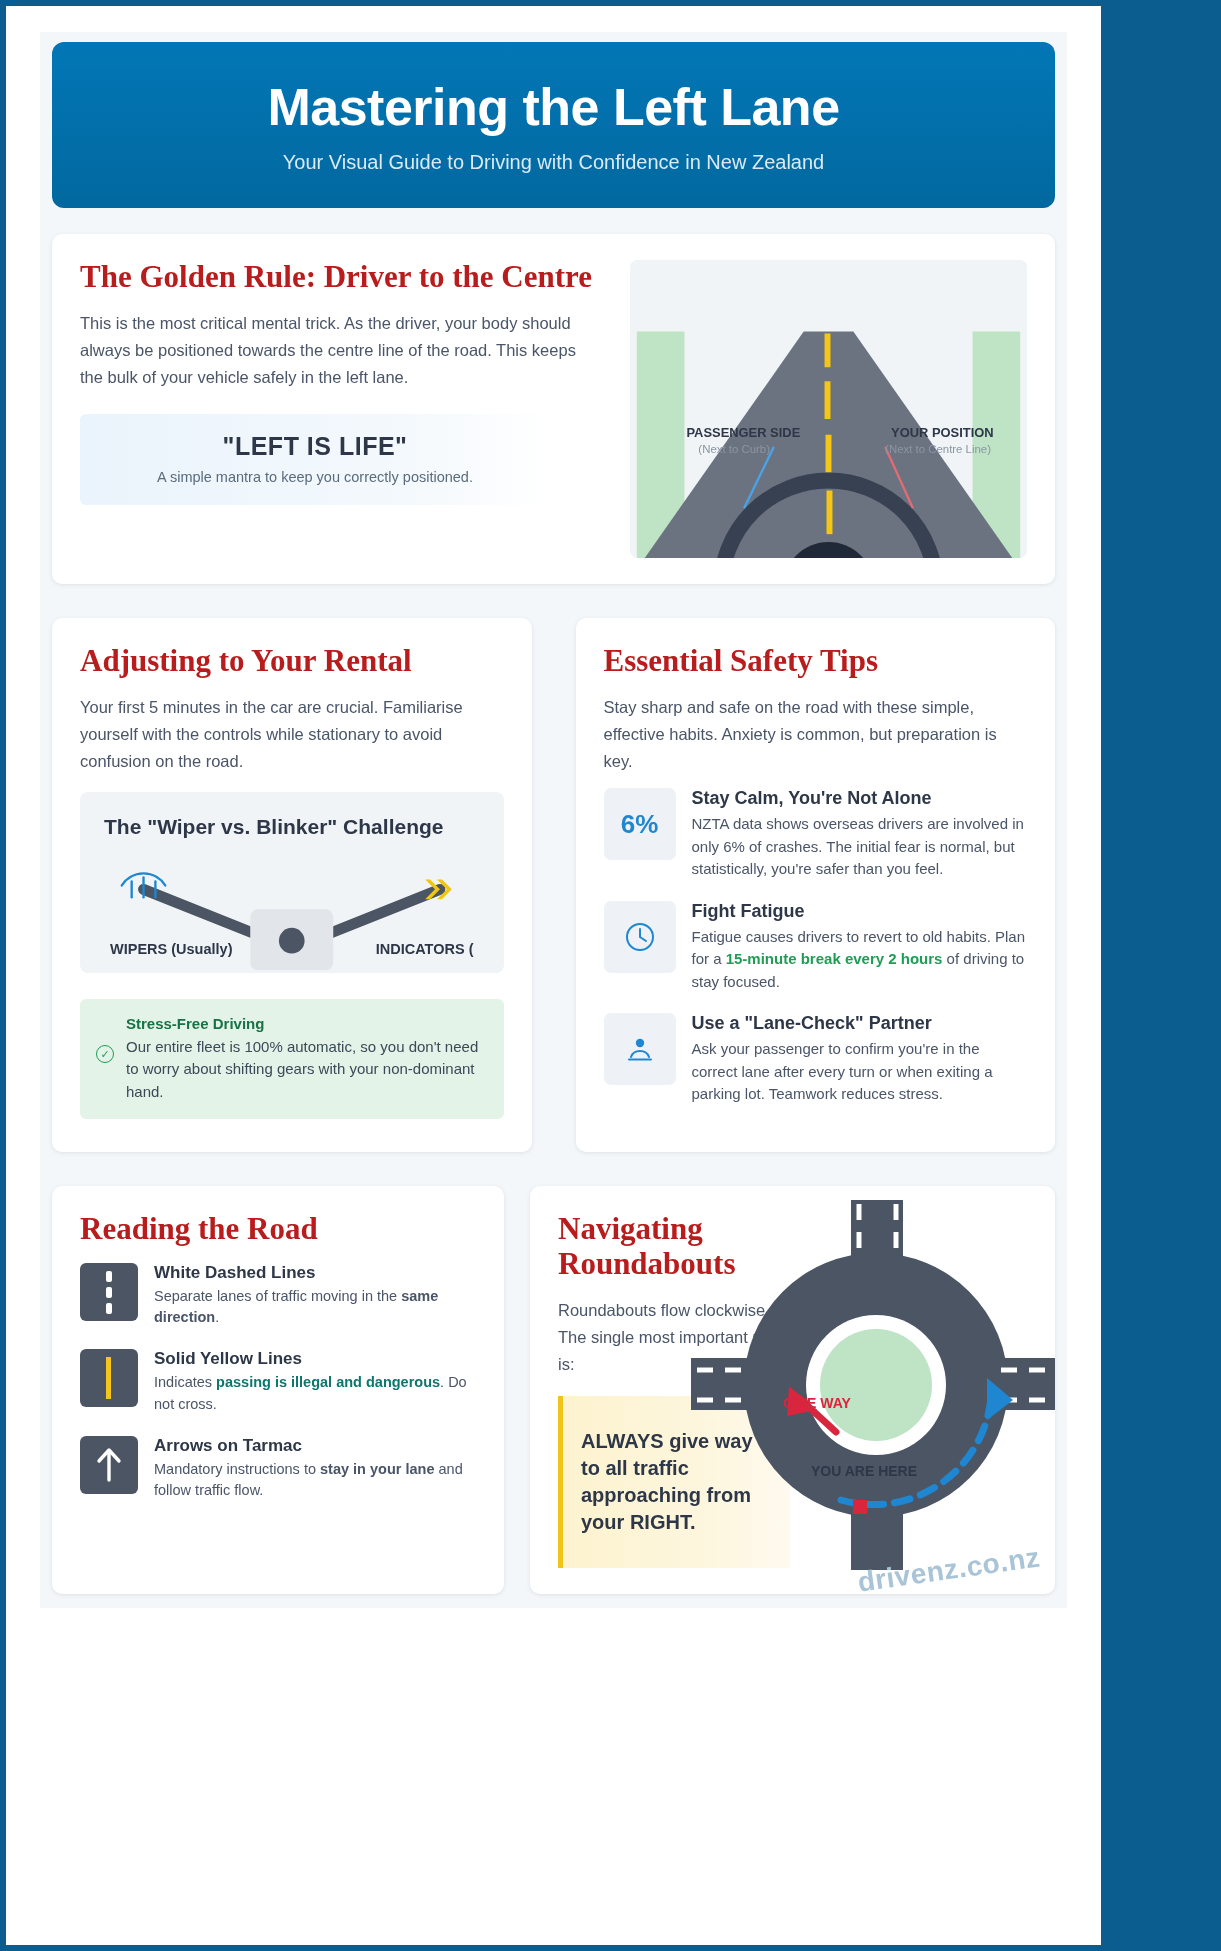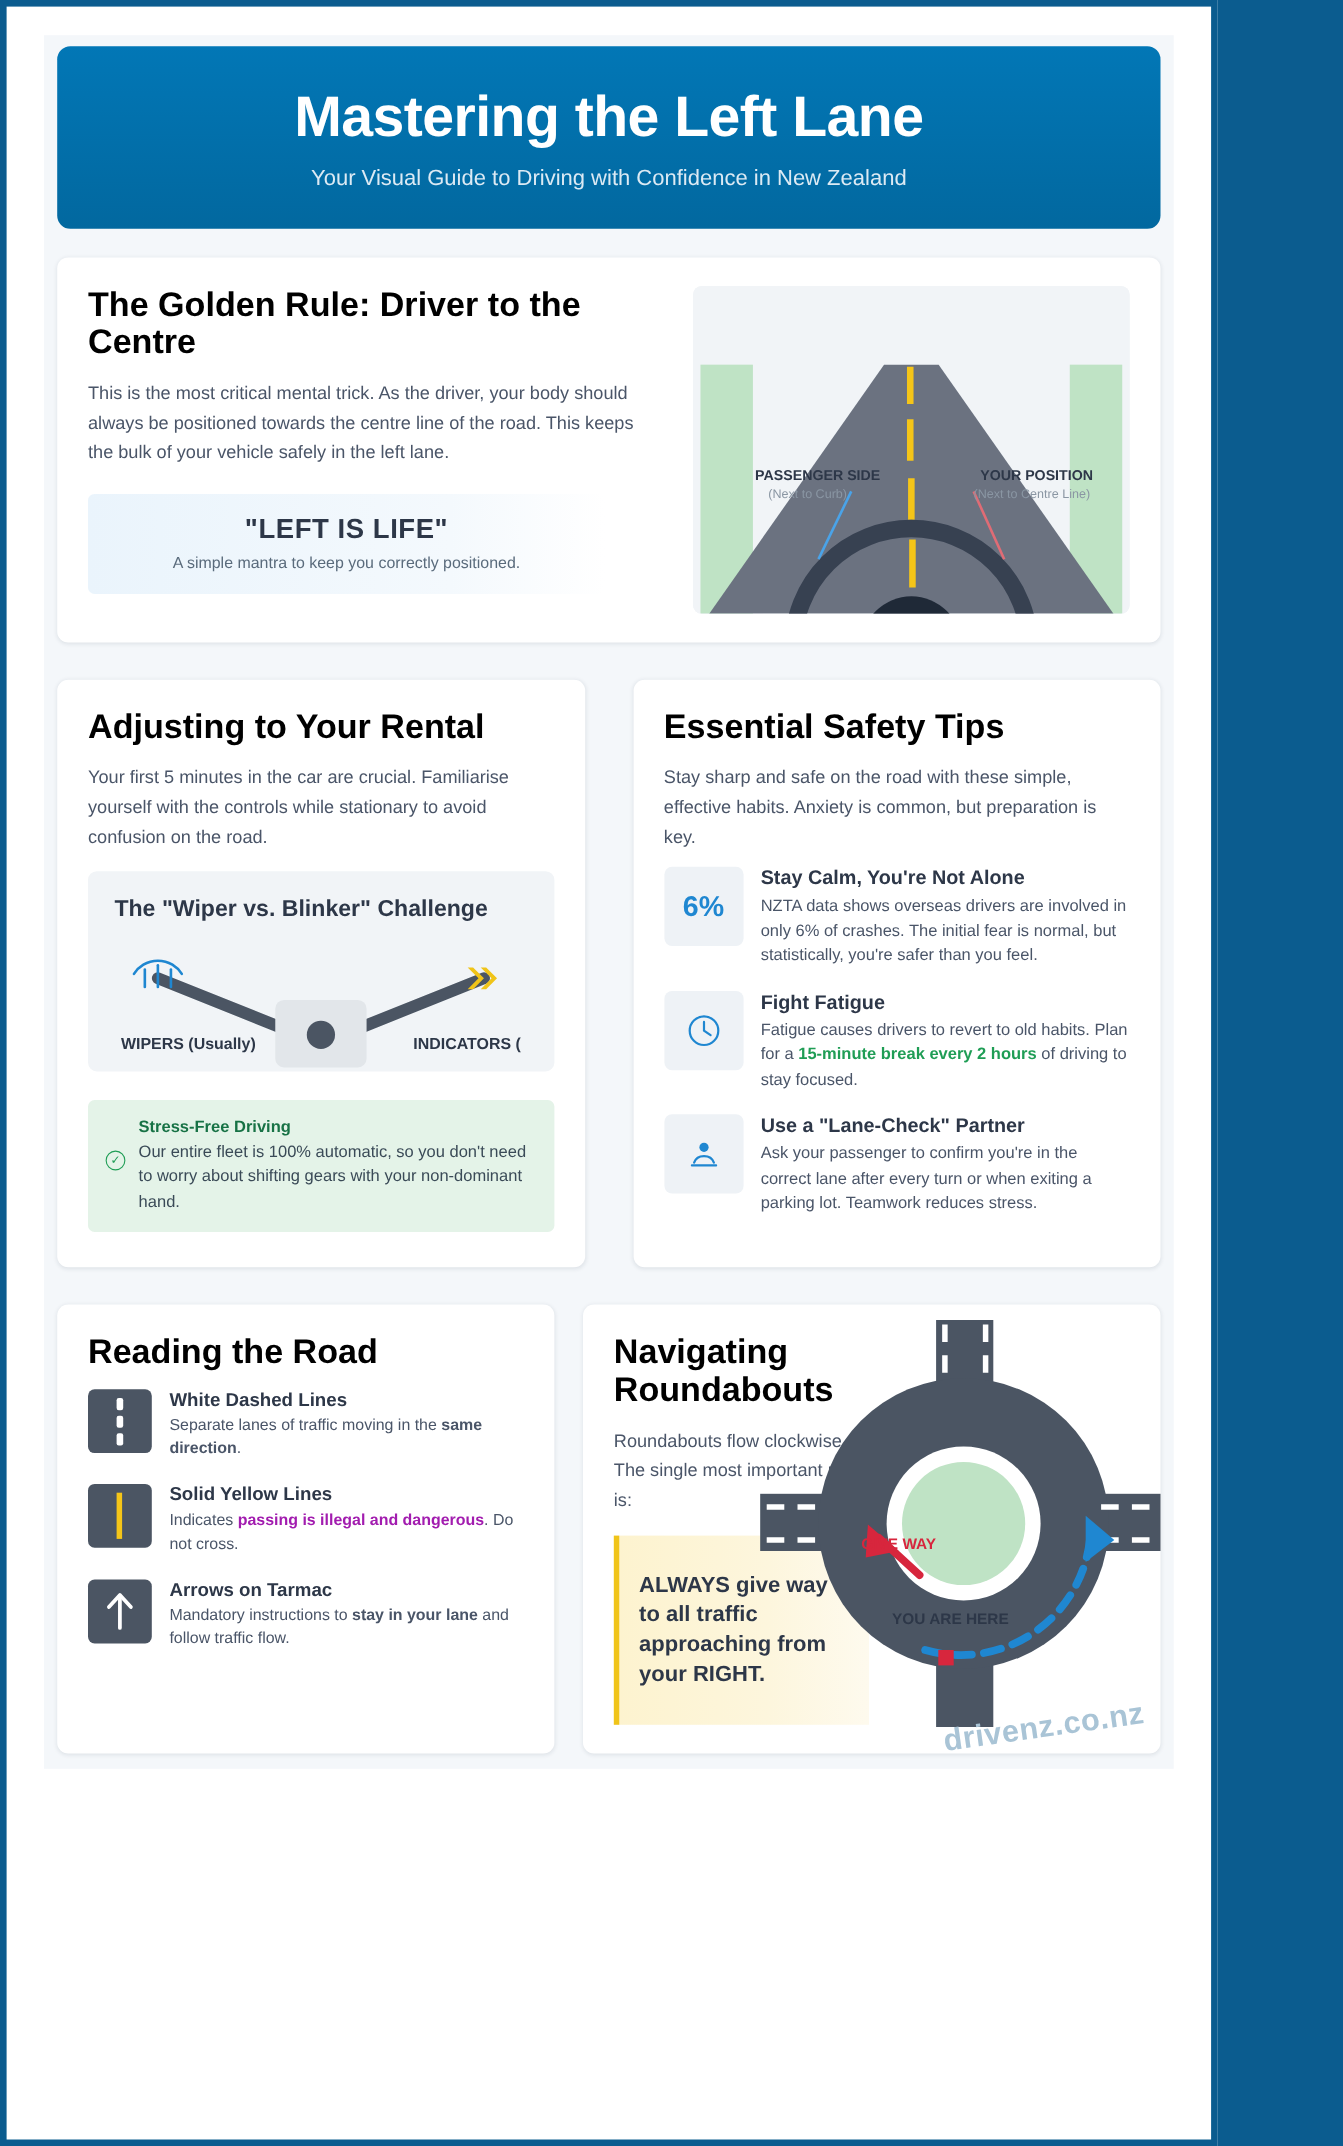--- a/index.html
+++ b/index.html
@@ -38,25 +38,26 @@
   }
   .header p { margin:0; font-size: 20px; color:#dceaf4; }
 
   .card {
     background:#fff;
     border-radius: 10px;
     box-shadow: 0 1px 4px rgba(16,40,60,.10);
     padding: 26px 28px;
   }
   h2.section {
-    color:#000000;
+    color:#b91c1c;
     font-size: 31px;
     line-height:1.12;
     margin: 0 0 16px 0;
     font-weight: 700;
+    font-family: Liberation Serif, serif;
   }
   p.body { font-size: 16.5px; line-height:1.62; color:#4a5568; margin: 0 0 14px 0; }
 
   
   .golden { display:flex; gap: 30px; margin: 0 6px 34px 6px; }
   .golden .left { flex: 0 0 520px; }
   .golden .right { flex:1; background:#f1f4f7; border-radius:8px; position:relative; overflow:hidden; min-height: 298px;}
   .mantra {
     background: linear-gradient(90deg,#eaf4fc 0%, #f4f9fd 70%, #ffffff 100%);
     border-radius: 6px;
@@ -116,21 +117,21 @@
 
   
   .row3 { display:flex; gap: 26px; margin: 16px 6px 0 6px; align-items: stretch; }
   .reading { flex: 0 0 452px; }
   .roundabout { flex:1; position:relative; overflow:hidden; }
 
   .rline { display:flex; gap:16px; margin-bottom: 20px; }
   .swatch { flex:0 0 58px; height:58px; border-radius:6px; background:#4b5563; position:relative; overflow:hidden;}
   .rline h4 { margin:0 0 3px 0; font-size:17px; color:#2d3748;}
   .rline p { margin:0; font-size:14.5px; line-height:1.5; color:#4a5568;}
-  .rline .red { color:#a21caf; font-weight:700; }
+  .rline .red { color:#0f766e; font-weight:700; }
 
   .yellowbox {
     background: linear-gradient(90deg,#fdf3cf 0%, #fdf6dd 60%, #fefaee 100%);
     border-left: 5px solid #f0c419;
     padding: 32px 18px;
     font-size: 20px; font-weight:700; line-height:1.35; color:#2d3748;
     width: 232px;
     margin-top: 18px;
   }
   .watermark {

